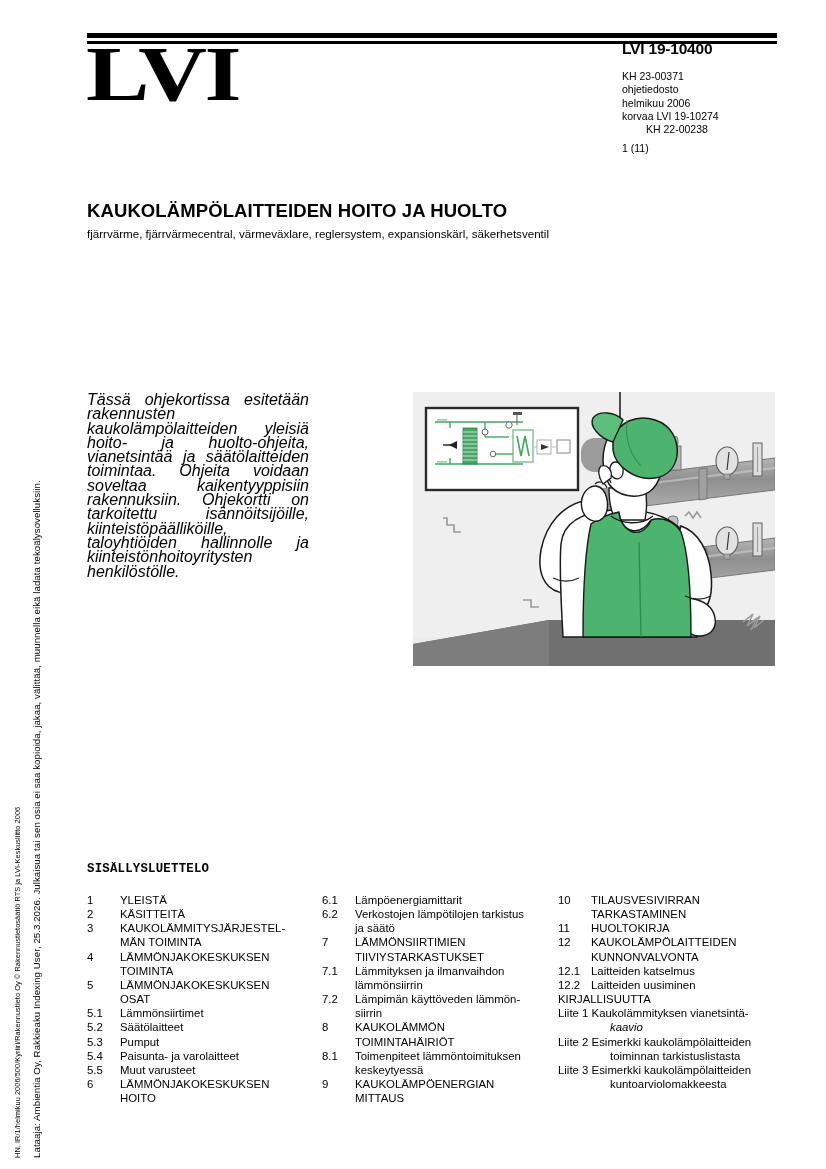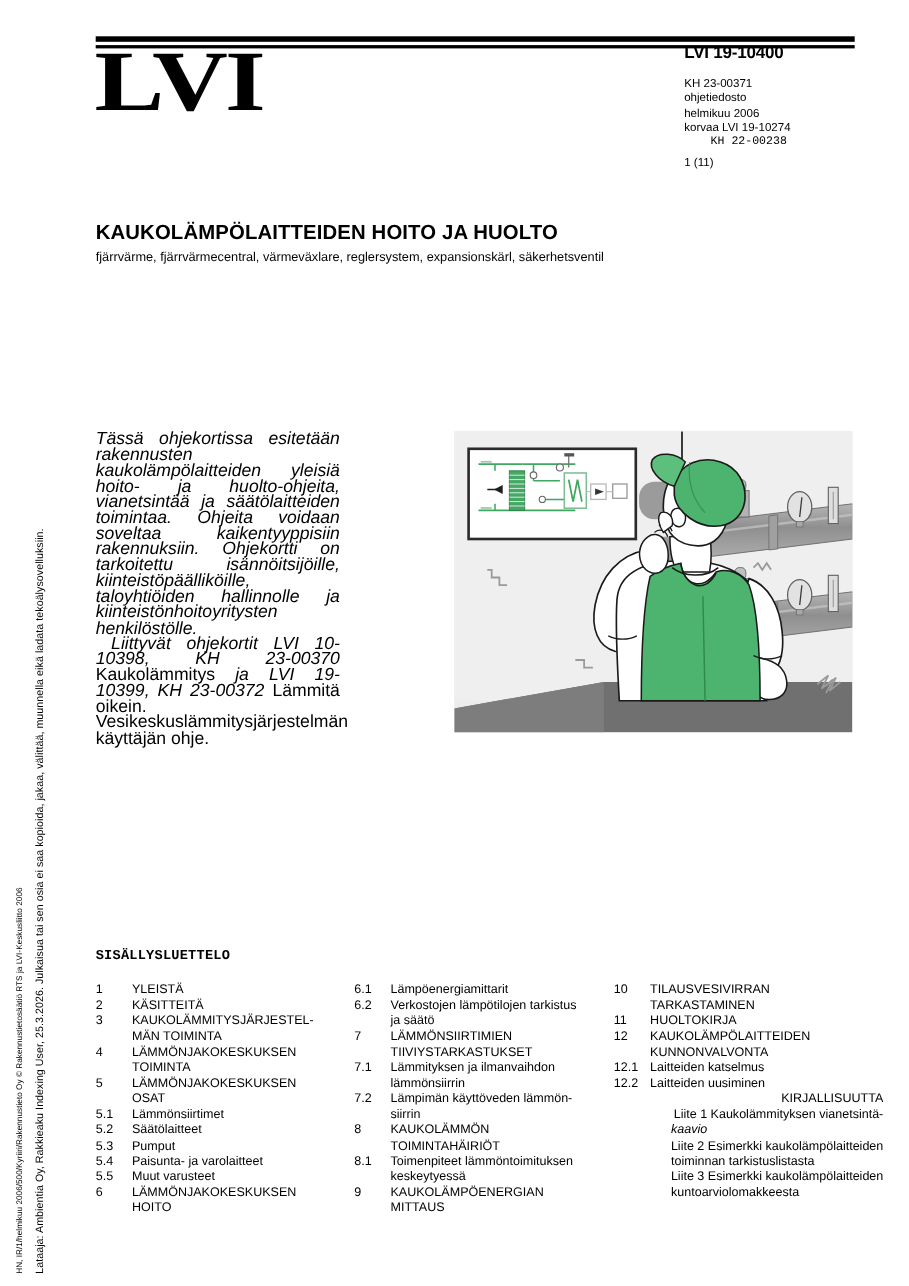--- a/index.html
+++ b/index.html
@@ -60,21 +60,20 @@
   }
   .doc-meta {
     position: absolute;
     left: 622px;
     top: 70px;
     font-size: 10.5px;
     line-height: 13.3px;
   }
   .doc-meta .indent {
     padding-left: 24px;
-    font-family: Liberation Mono, monospace;
   }
   .doc-meta .pagenum {
     margin-top: 6px;
   }
 
   
   .doc-title {
     position: absolute;
     left: 87px;
     top: 188px;
@@ -160,21 +159,21 @@
   .toc-row {
     display: flex;
     align-items: flex-start;
   }
   .toc-num {
     flex: 0 0 auto;
     width: 33px;
   }
   .toc-num.wide { width: 33px; }
   .toc-label { flex: 1 1 auto; }
-  .toc-row.flow .toc-label { padding-left: 0; text-align: right; }
+  .toc-row.flow .toc-label { padding-left: 0; }
   .toc-row.hang2 {
     display: block;
     padding-left: 52px;
     text-indent: -52px;
   }
 </style>
 </head>
 <body>
 
 <div class="rule-top"></div>
@@ -197,21 +196,20 @@
 
 <div class="keywords">
   <div>fjärrvärme, fjärrvärmecentral, värmeväxlare, reglersystem, expansionskärl, säkerhetsventil</div>
 </div>
 
 <div class="vert vert-outer">HN, IR/1/helmikuu 2006/500/Kyriiri/Rakennustieto Oy  © Rakennustietosäätiö RTS ja LVI-Keskusliitto 2006</div>
 <div class="vert vert-inner">Lataaja: Ambientia Oy, Rakkieaku Indexing User, 25.3.2026. Julkaisua tai sen osia ei saa kopioida, jakaa, välittää, muunnella eikä ladata tekoälysovelluksiin.</div>
 
 <div class="intro">
   <p>Tässä ohjekortissa esitetään rakennusten kaukolämpölaitteiden yleisiä hoito- ja huolto-ohjeita, vianetsintää ja säätölaitteiden toimintaa. Ohjeita voidaan soveltaa kaikentyyppisiin rakennuksiin. Ohjekortti on tarkoitettu isännöitsijöille, kiinteistöpäälliköille, taloyhtiöiden hallinnolle ja kiinteistönhoitoyritysten henkilöstölle.</p>
-  <p class="second"><span>Liittyvät ohjekortit LVI 10-10398, KH 23-00370 </span><span class="roman">Kaukolämmitys</span><span> ja LVI 19-10399, KH 23-00372 </span><span class="roman">Lämmitä oikein. Vesikeskuslämmitysjärjestelmän käyttäjän ohje.</span></p>
 </div>
 
 <div class="illus">
   <svg viewBox="0 0 362 274" width="362" height="274">
     <defs>
       <linearGradient id="pipeGrad" x1="0" y1="0" x2="0" y2="1">
         <stop offset="0%" stop-color="#b5b5b5"></stop>
         <stop offset="45%" stop-color="#8f8f8f"></stop>
         <stop offset="100%" stop-color="#ababab"></stop>
       </linearGradient>

